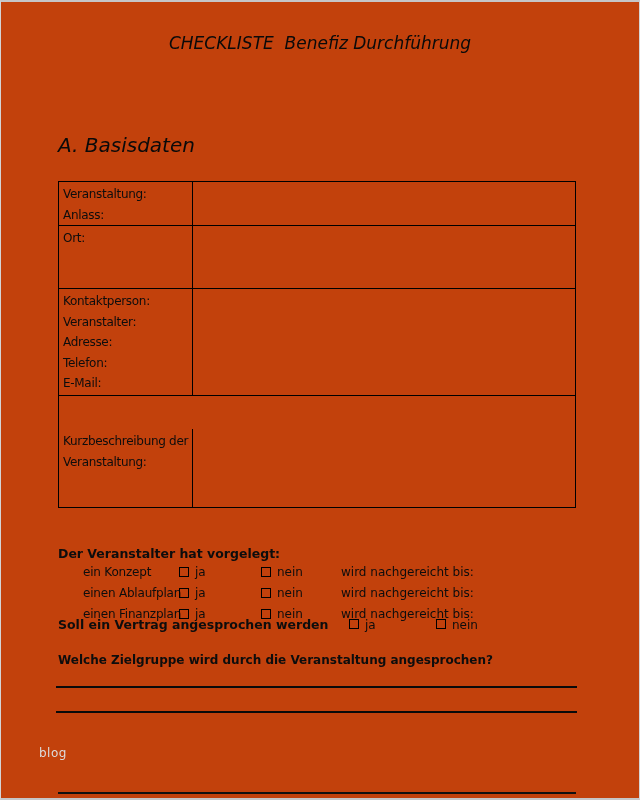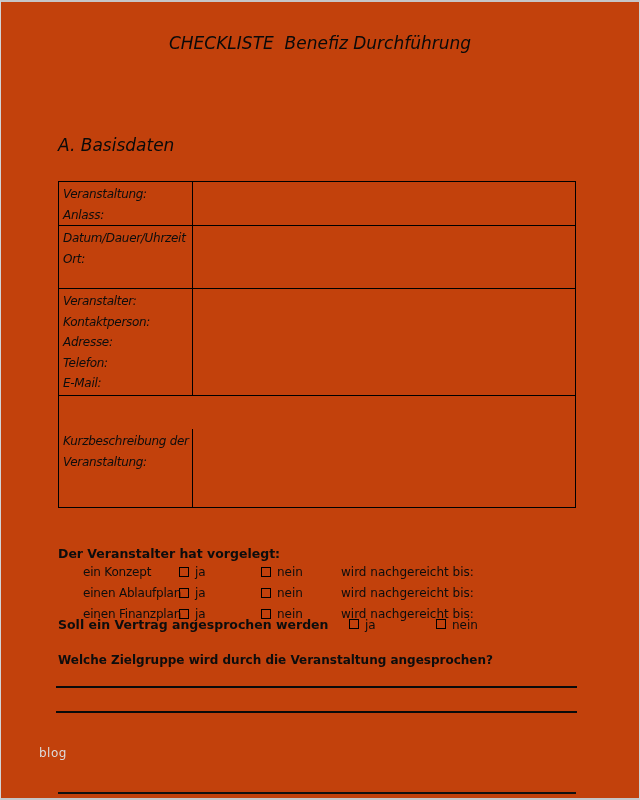--- a/index.html
+++ b/index.html
@@ -17,38 +17,37 @@
     color:#0d0d0d;
     overflow:hidden;
   }
   .doc-title{
     position:absolute;top:31px;left:0;width:100%;
     text-align:center;font-style:italic;font-size:17px;line-height:21px;
     white-space:pre;color:#0a0a0a;
   }
   .section-heading{
     position:absolute;top:133px;left:57px;
-    font-style:italic;font-size:17px;line-height:21px;color:#0a0a0a;
+    font-style:italic;font-size:20px;line-height:21px;color:#0a0a0a;
   }
   .basis-table{
     position:absolute;top:179px;left:57px;width:518px;
     box-sizing:border-box;border:1px solid #000;background:transparent;
   }
   .trow{display:flex;border-bottom:1px solid #000;box-sizing:border-box;}
   .trow:last-child{border-bottom:none;margin-top:33px;}
   .tlabel{
     width:134px;flex:0 0 134px;box-sizing:border-box;
     border-right:1px solid #000;
     padding:2px 0 0 4px;
   }
   .tvalue{flex:1 1 auto;}
   .tline{
     font-size:12px;line-height:20.5px;letter-spacing:-0.3px;
     white-space:nowrap;
-    font-style:italic;
   }
   .h44{height:44px}.h63{height:63px}.h107{height:107px}.h19{height:19px}.h78{height:78px}
   .r4 .tlabel{padding-top:0;}
   .r4 .tline{line-height:18px;}
 
   .cb{
     display:inline-block;width:8px;height:8px;
     border:1px solid #000;background:transparent;
     vertical-align:middle;margin-right:6px;position:relative;top:-1px;
   }
@@ -85,29 +84,28 @@
   <div class="basis-table">
     <div class="trow h44">
       <div class="tlabel">
         <div class="tline">Veranstaltung:</div>
         <div class="tline">Anlass:</div>
       </div>
       <div class="tvalue"></div>
     </div>
     <div class="trow h63">
       <div class="tlabel">
-        <div class="tline">Datum/Dauer/Uhrzeit</div>
         <div class="tline">Ort:</div>
       </div>
       <div class="tvalue"></div>
     </div>
     <div class="trow h107">
       <div class="tlabel">
+        <div class="tline">Kontaktperson:</div>
         <div class="tline">Veranstalter:</div>
-        <div class="tline">Kontaktperson:</div>
         <div class="tline">Adresse:</div>
         <div class="tline">Telefon:</div>
         <div class="tline">E-Mail:</div>
       </div>
       <div class="tvalue"></div>
     </div>
     <div class="trow h78">
       <div class="tlabel">
         <div class="tline">Kurzbeschreibung der</div>
         <div class="tline">Veranstaltung:</div>

